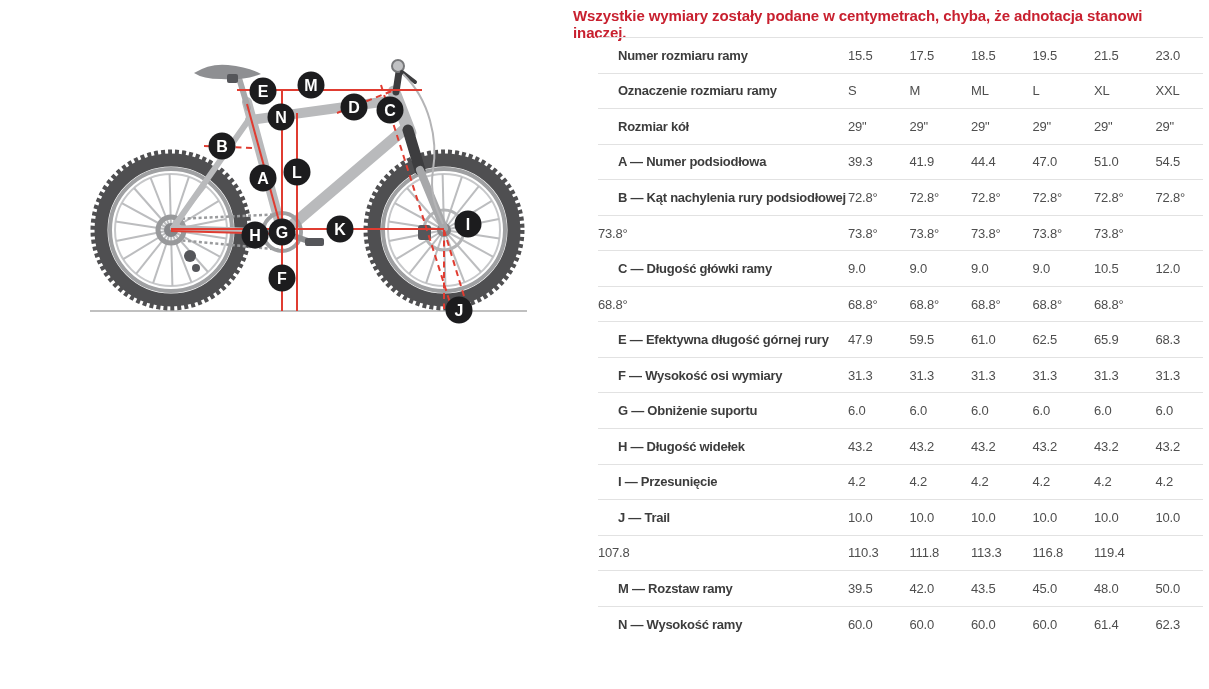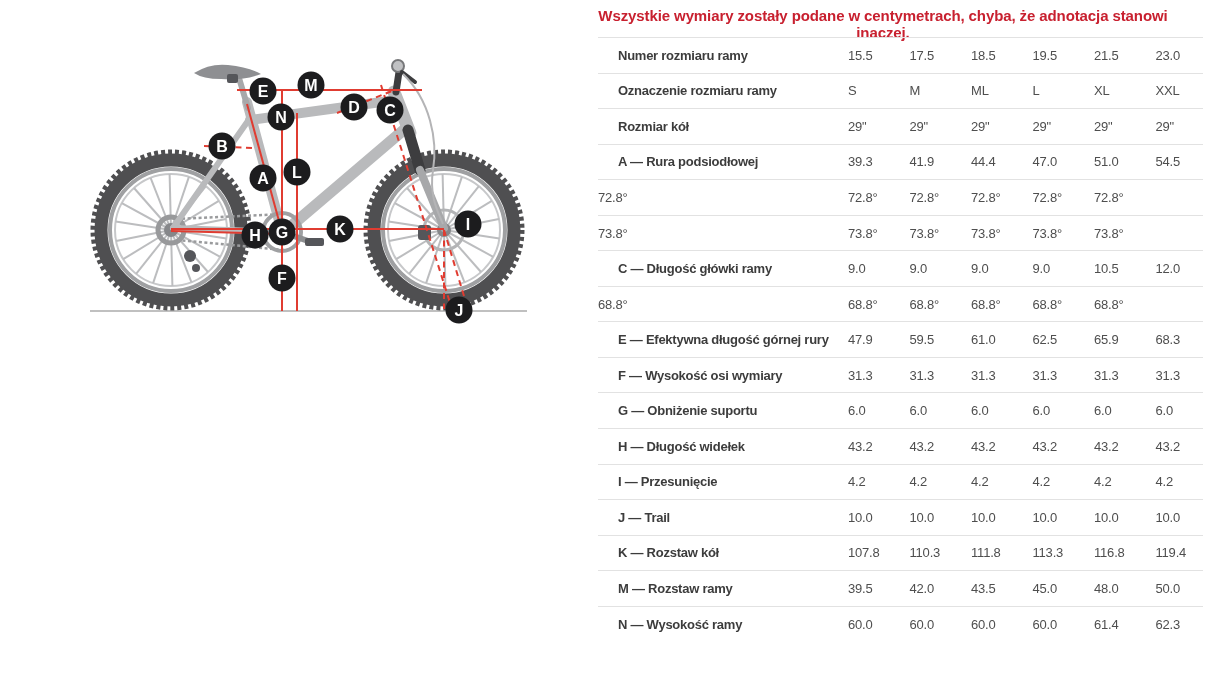--- a/index.html
+++ b/index.html
@@ -9,21 +9,21 @@
     --label-ink:#3c3c3c;
     --value-ink:#4e4e4e;
   }
   html,body{margin:0;padding:0;}
   body{
     width:1209px;height:689px;background:#ffffff;position:relative;overflow:hidden;
     font-family:"Liberation Sans",sans-serif;
   }
   .title{
     position:absolute;left:573px;top:7px;width:620px;
-    font-size:15px;font-weight:bold;color:var(--title-red);letter-spacing:-0.1px;text-align:center;
+    font-size:15px;font-weight:bold;color:var(--title-red);letter-spacing:-0.1px;
   }
   .geo-table{position:absolute;left:598px;top:37px;width:605px;}
   .trow{
     display:grid;grid-template-columns:250px repeat(6,61.5px);
     height:34.55px;border-top:1px solid var(--sep);align-items:center;
   }
   .tlabel{font-weight:bold;font-size:13px;color:var(--label-ink);padding-left:20px;letter-spacing:-0.25px;white-space:nowrap;}
   .tval{font-size:13px;color:var(--value-ink);letter-spacing:-0.2px;}
   .diagram{position:absolute;left:0;top:0;}
   .frame-tube{stroke:#b9babc;stroke-linecap:round;fill:none;}
@@ -243,29 +243,30 @@
     <div class="trow">
       <div class="tlabel">Rozmiar kół</div>
       <div class="tval">29"</div>
       <div class="tval">29"</div>
       <div class="tval">29"</div>
       <div class="tval">29"</div>
       <div class="tval">29"</div>
       <div class="tval">29"</div>
     </div>
     <div class="trow">
-      <div class="tlabel">A — Rura podsiodłowej</div>
+      <div class="tlabel">A — Numer podsiodłowa</div>
       <div class="tval">39.3</div>
       <div class="tval">41.9</div>
       <div class="tval">44.4</div>
       <div class="tval">47.0</div>
       <div class="tval">51.0</div>
       <div class="tval">54.5</div>
     </div>
     <div class="trow">
+      <div class="tlabel">B — Kąt nachylenia rury podsiodłowej</div>
       <div class="tval">72.8°</div>
       <div class="tval">72.8°</div>
       <div class="tval">72.8°</div>
       <div class="tval">72.8°</div>
       <div class="tval">72.8°</div>
       <div class="tval">72.8°</div>
     </div>
     <div class="trow">
       <div class="tval">73.8°</div>
       <div class="tval">73.8°</div>
@@ -339,21 +340,20 @@
     <div class="trow">
       <div class="tlabel">J — Trail</div>
       <div class="tval">10.0</div>
       <div class="tval">10.0</div>
       <div class="tval">10.0</div>
       <div class="tval">10.0</div>
       <div class="tval">10.0</div>
       <div class="tval">10.0</div>
     </div>
     <div class="trow">
-      <div class="tlabel">K — Rozstaw kół</div>
       <div class="tval">107.8</div>
       <div class="tval">110.3</div>
       <div class="tval">111.8</div>
       <div class="tval">113.3</div>
       <div class="tval">116.8</div>
       <div class="tval">119.4</div>
     </div>
     <div class="trow">
       <div class="tlabel">M — Rozstaw ramy</div>
       <div class="tval">39.5</div>

